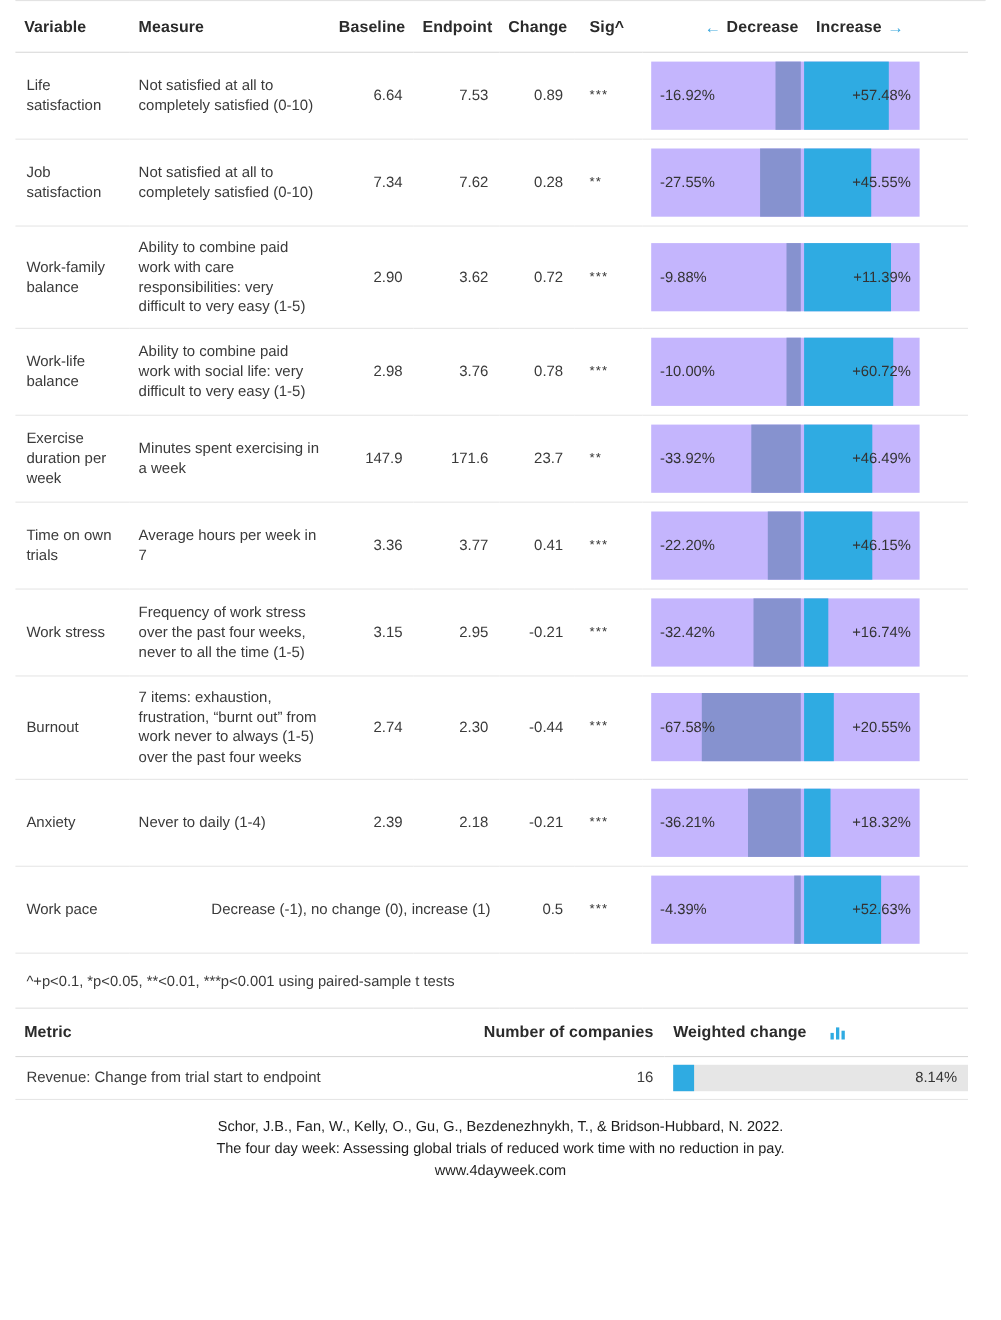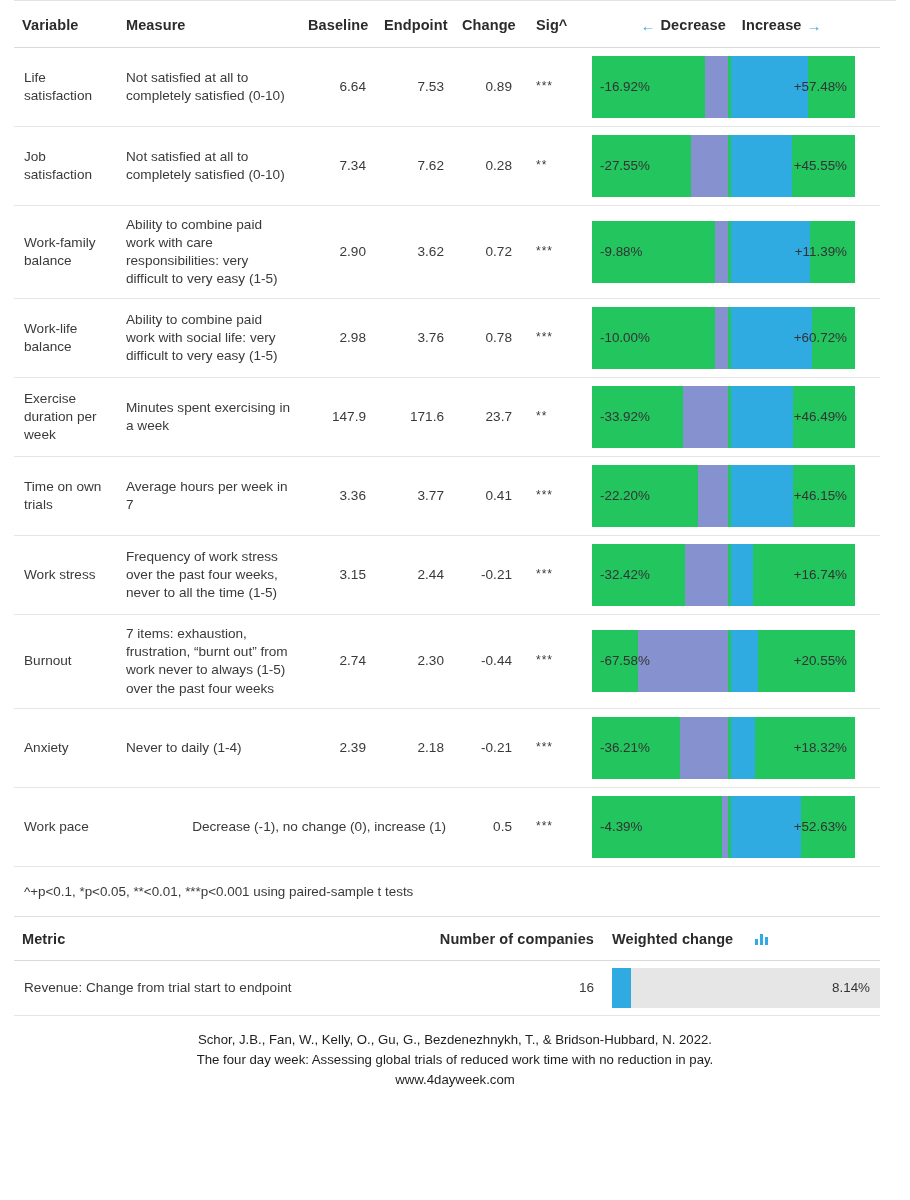--- a/index.html
+++ b/index.html
@@ -62,22 +62,22 @@
   td.meas{padding-left:8px;}
   td.num{text-align:right;padding-right:10px;white-space:nowrap;}
   td.sig{text-align:left;padding-left:14px;letter-spacing:1px;font-size:12px;}
   td.barcell{padding:8px 10px 8px 8px;}
   td.meas-wide{text-align:right;padding-left:8px;padding-right:8px;}
 
   
   .dbar{
     position:relative;
     height:62px;
-    background:#22c55e;
-    width:263px;
+    background:#c4b5fd;
+    width:244px;
   }
   .dbar .neg{
     position:absolute;top:0;bottom:0;
     background:#8692cf;
   }
   .dbar .pos{
     position:absolute;top:0;bottom:0;
     background:#2fabe2;
   }
   .dbar .lbl-l{
@@ -117,21 +117,21 @@
   .barchart-icon i:nth-child(2){left:5px;height:11px;}
   .barchart-icon i:nth-child(3){left:10px;height:8px;}
 
   table.t2 tbody td{
     font-size:13.6px;color:#3a3a3a;
     padding:9px 8px;border-bottom:1px solid #e6e6e6;vertical-align:middle;
   }
   table.t2 td.metric{padding-left:10px;}
   table.t2 td.count{text-align:right;padding-right:10px;}
   table.t2 td.barcell2{padding:7px 10px 7px 8px;}
-  .sbar{position:relative;height:40px;background:#e6e6e6;width:268px;}
+  .sbar{position:relative;height:24px;background:#e6e6e6;width:268px;}
   .sbar .fill{position:absolute;left:0;top:0;bottom:0;background:#2fabe2;}
   .sbar .val{position:absolute;right:10px;top:50%;transform:translateY(-50%);font-size:13.4px;color:#333;z-index:3;}
 
   .citation{
     margin-top:14px;
     text-align:center;
     font-size:13.2px;
     line-height:1.5;
     color:#1d1d1d;
   }
@@ -266,21 +266,21 @@
                 <div class="pos" style="left:139px;width:61.61024999999999px;"></div>
                 <span class="lbl-l">-22.20%</span>
                 <span class="lbl-r">+46.15%</span>
               </div>
             </td>
           </tr>
           <tr>
             <td class="var">Work stress</td>
             <td class="meas">Frequency of work stress over the past four weeks, never to all the time (1-5)</td>
             <td class="num">3.15</td>
-            <td class="num">2.44</td>
+            <td class="num">2.95</td>
             <td class="num">-0.21</td>
             <td class="sig">***</td>
             <td class="barcell">
               <div class="dbar">
                 <div class="neg" style="left:92.7193px;width:43.2807px;"></div>
                 <div class="pos" style="left:139px;width:22.347899999999996px;"></div>
                 <span class="lbl-l">-32.42%</span>
                 <span class="lbl-r">+16.74%</span>
               </div>
             </td>

